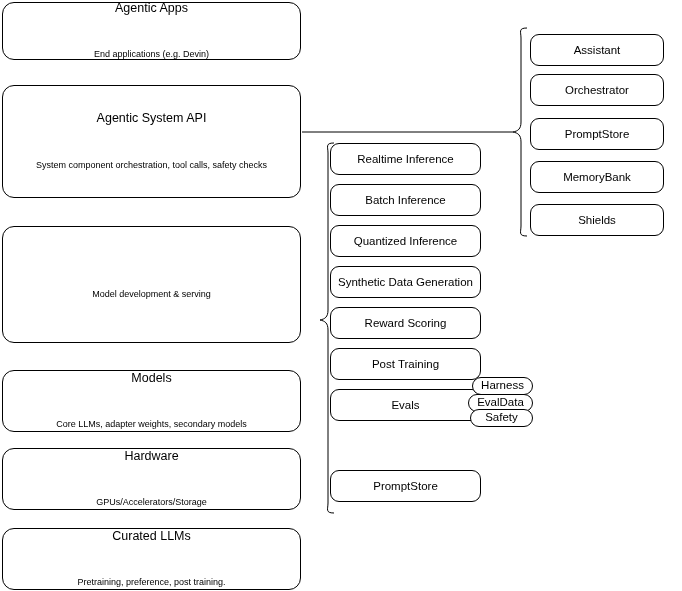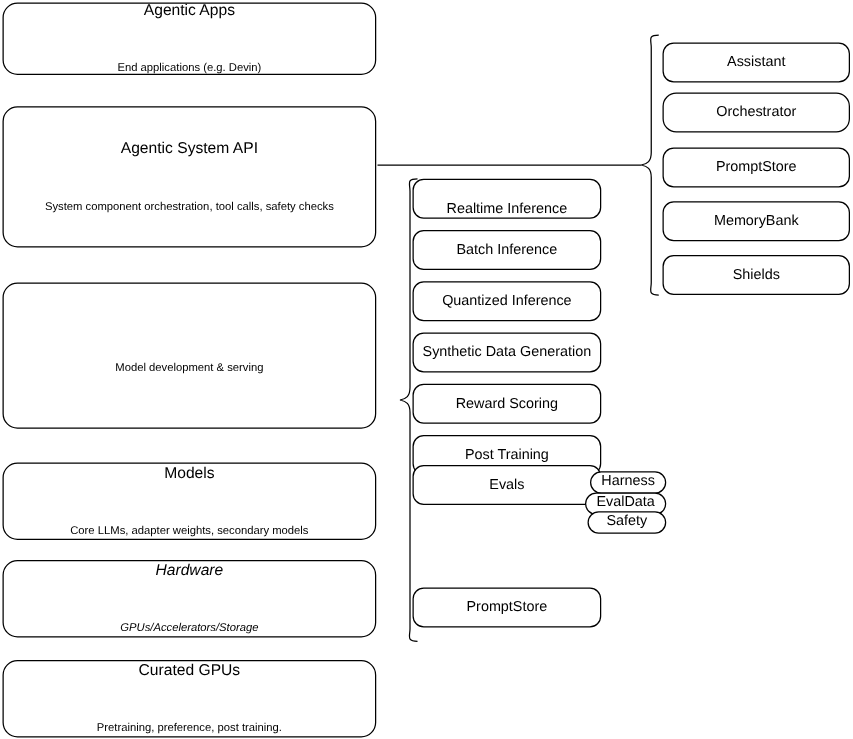--- a/index.html
+++ b/index.html
@@ -61,21 +61,21 @@
     left: 330px;
     width: 151px;
     height: 32px;
     border-radius: 9px;
   }
   .mid .title { font-size: 11.5px; }
 
   
   .right {
     left: 530px;
-    width: 150px;
+    width: 134px;
     height: 32px;
     border-radius: 9px;
   }
   .right .title { font-size: 11.5px; }
 
   
   .pill {
     position: absolute;
     box-sizing: border-box;
     background: #ffffff;
@@ -146,63 +146,63 @@
 
   <div class="node layer" style="top:226px; height:117px;">
     <div class="subtitle">Model development &amp; serving</div>
   </div>
 
   <div class="node layer" style="top:370px; height:62px;">
     <div class="title">Models</div>
     <div class="subtitle">Core LLMs, adapter weights, secondary models</div>
   </div>
 
-  <div class="node layer" style="top:448px; height:62px;font-style:italic;">
+  <div class="node layer" style="top:448px; height:62px;">
     <div class="title">Hardware</div>
     <div class="subtitle">GPUs/Accelerators/Storage</div>
   </div>
 
   <div class="node layer" style="top:528px; height:62px;">
-    <div class="title">Curated GPUs</div>
+    <div class="title">Curated LLMs</div>
     <div class="subtitle">Pretraining, preference, post training.</div>
   </div>
 
-  <div class="node mid" style="top:143px;justify-content:flex-end;">
+  <div class="node mid" style="top:143px;">
     <div class="title">Realtime Inference</div>
   </div>
   <div class="node mid" style="top:184px;">
     <div class="title">Batch Inference</div>
   </div>
   <div class="node mid" style="top:225px;">
     <div class="title">Quantized Inference</div>
   </div>
   <div class="node mid" style="top:266px;">
     <div class="title">Synthetic Data Generation</div>
   </div>
   <div class="node mid" style="top:307px;">
     <div class="title">Reward Scoring</div>
   </div>
   <div class="node mid" style="top:348px;">
     <div class="title">Post Training</div>
   </div>
-  <div class="node mid" style="top:372px;">
+  <div class="node mid" style="top:389px;">
     <div class="title">Evals</div>
   </div>
   <div class="node mid" style="top:470px;">
     <div class="title">PromptStore</div>
   </div>
 
   <div class="pill" style="left:472px; top:377px; width:61px; height:18px;">Harness</div>
   <div class="pill" style="left:468px; top:394px; width:65px; height:18px;text-align:right;">EvalData</div>
   <div class="pill" style="left:470px; top:409px; width:63px; height:18px;">Safety</div>
 
   <div class="node right" style="top:34px;">
     <div class="title">Assistant</div>
   </div>
-  <div class="node right" style="top:74px;border-radius:11px;">
+  <div class="node right" style="top:74px;">
     <div class="title">Orchestrator</div>
   </div>
   <div class="node right" style="top:118px;">
     <div class="title">PromptStore</div>
   </div>
   <div class="node right" style="top:161px;">
     <div class="title">MemoryBank</div>
   </div>
   <div class="node right" style="top:204px;">
     <div class="title">Shields</div>

